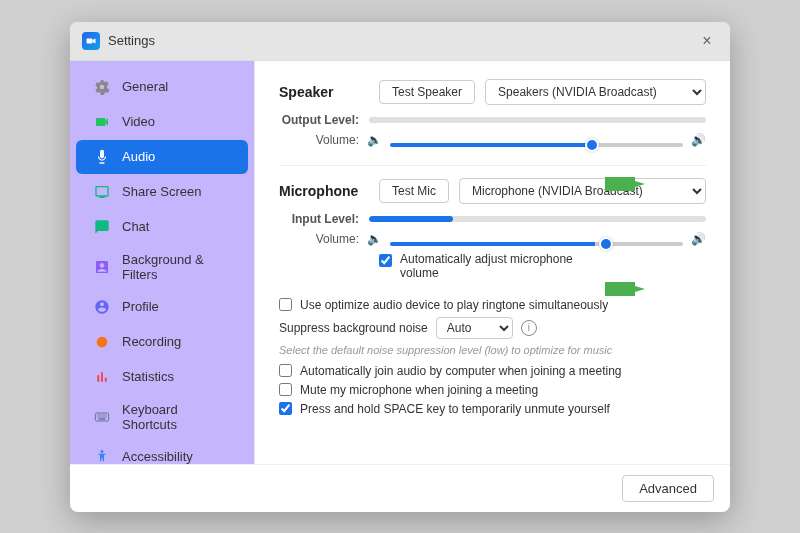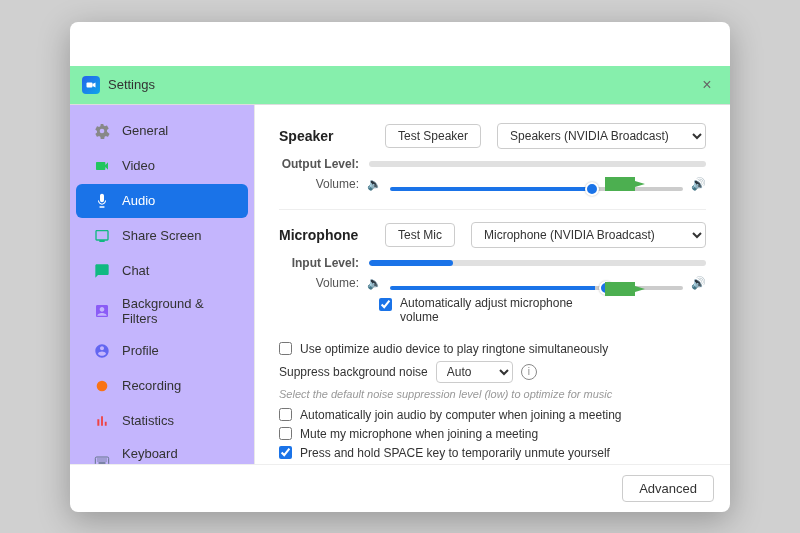--- a/index.html
+++ b/index.html
@@ -23,24 +23,23 @@
       display: flex;
       flex-direction: column;
       overflow: hidden;
       position: relative;
     }
     .titlebar {
       display: flex;
       align-items: center;
       justify-content: space-between;
       padding: 8px 12px;
-      background: #86efac;
+      background: #e5e5e5;
       border-bottom: 1px solid #ddd;
       flex-shrink: 0;
-      margin-top: 44px;
     }
     .titlebar-left {
       display: flex;
       align-items: center;
       gap: 8px;
     }
     .zoom-icon {
       width: 18px;
       height: 18px;
       border-radius: 4px;
@@ -126,21 +125,21 @@
       position: relative;
     }
     
     .section {
       margin-bottom: 18px;
     }
     .section-row {
       display: flex;
       align-items: center;
       margin-bottom: 8px;
-      gap: 16px;
+      gap: 10px;
     }
     .section-label {
       font-weight: 600;
       font-size: 14px;
       color: #222;
       min-width: 90px;
     }
     .test-btn {
       border: 1px solid #ccc;
       background: #fff;

